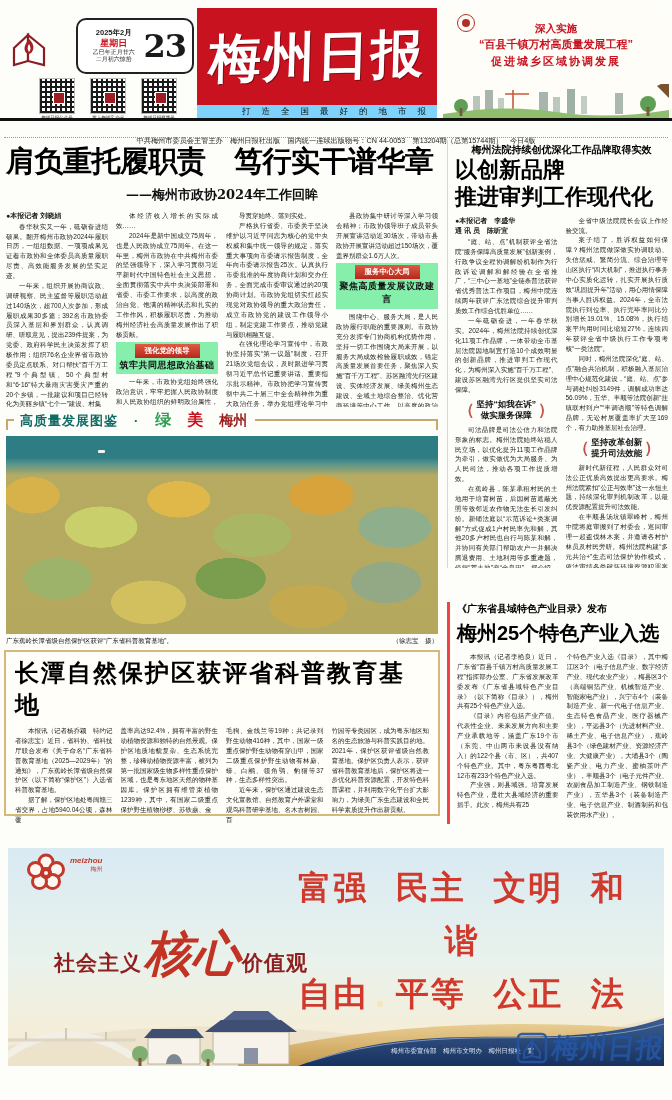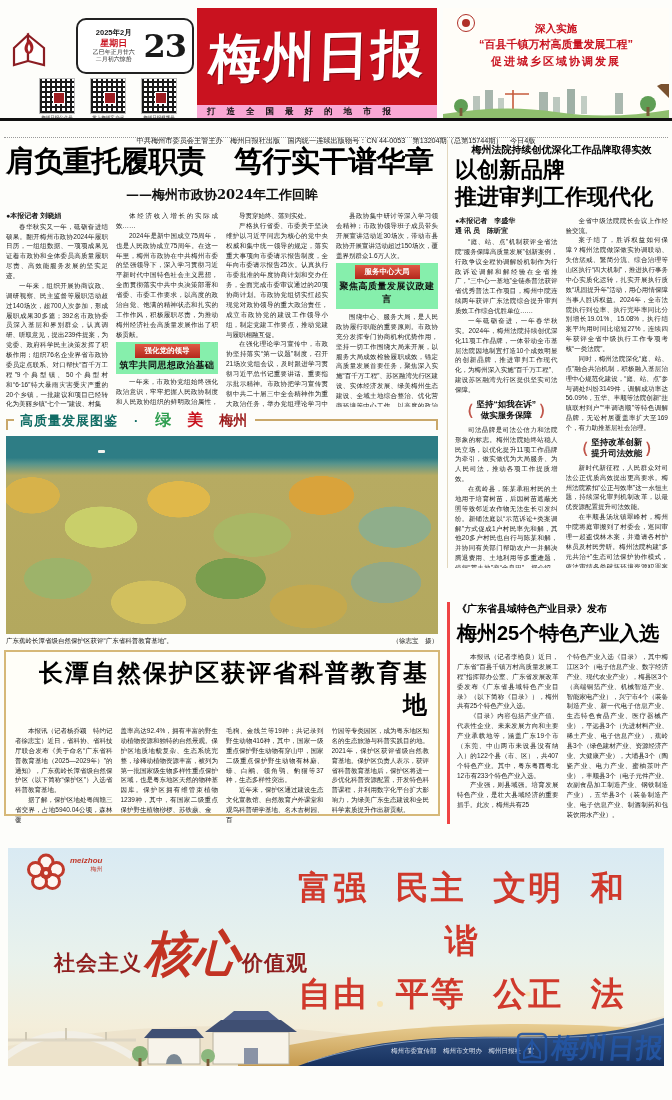--- a/index.html
+++ b/index.html
@@ -16,21 +16,21 @@
   .datebox .day { font-size:32px; font-weight:bold; font-family:"DejaVu Serif", serif; letter-spacing:-1px; }
   .qr-row { position:absolute; left:36px; top:78px; display:flex; gap:9px; }
   .qr-item { width:42px; text-align:center; }
   .qr { width:36px; height:36px; margin:0 auto; position:relative; border:1px solid #bbb; background-image:
       repeating-linear-gradient(0deg,#1a1a1a 0 2px,transparent 2px 5px),
       repeating-linear-gradient(90deg,#1a1a1a 0 2px,#fff 2px 5px); }
   .qr::after { content:""; position:absolute; left:13px; top:13px; width:10px; height:10px; background:#9e1c20; border:1.5px solid #fff; }
   .qr-label { font-size:4.5px; margin-top:1px; color:#333; white-space:nowrap; }
   .masthead { position:absolute; left:197px; top:8px; width:240px; height:97px; background:#c9121f; display:flex; align-items:center; justify-content:center; }
   .masthead .title { color:#fff; font-family:"DejaVu Serif", serif; font-weight:bold; font-size:52px; letter-spacing:2px; transform:rotate(-1.5deg) skewX(-3deg); text-shadow:1px 1px 0 #7e0a12; }
-  .slogan-bar { position:absolute; left:197px; top:105px; width:240px; height:13px; background:#f9a8d4; font-size:8.5px; font-weight:bold; letter-spacing:11px; text-align:left; line-height:13px; padding-left:10px; color:#111; }
+  .slogan-bar { position:absolute; left:197px; top:105px; width:240px; height:13px; background:#7dd3fc; font-size:8.5px; font-weight:normal; letter-spacing:11px; text-align:right; line-height:13px; padding-left:10px; color:#111; }
   .promo { position:absolute; left:443px; top:8px; width:226px; height:110px; background:#fffdf8; overflow:hidden; }
   .promo-emblem { position:absolute; left:14px; top:6px; width:18px; height:18px; border:1.5px solid #b03028; border-radius:50%; display:flex; align-items:center; justify-content:center; }
   .promo-emblem i { width:8px; height:8px; border-radius:50%; background:#b03028; }
   .promo-text { position:absolute; left:0; top:12px; width:100%; text-align:center; color:#c9121f; font-weight:bold; line-height:1.55; }
   .promo-text .pl1 { font-size:10.5px; }
   .promo-text .pl2 { font-size:11px; }
   .promo-text .pl3 { font-size:11px; letter-spacing:2px; }
   .promo-art { position:absolute; left:0; bottom:0; width:100%; height:34px; }
   .black-rule { position:absolute; left:0; top:118px; width:672px; height:3px; background:#111; }
   .publine { position:absolute; left:0; top:136px; width:672px; text-align:center; font-size:7.2px; color:#222; }
@@ -81,21 +81,21 @@
       radial-gradient(62px 36px at 33% 84%, #d2c05e 0 60%, transparent 61%),
       radial-gradient(58px 34px at 52% 72%, #7a9e4e 0 60%, transparent 61%),
       radial-gradient(64px 36px at 70% 86%, #c4a94e 0 60%, transparent 61%),
       radial-gradient(58px 34px at 88% 74%, #93a986 0 60%, transparent 61%),
       linear-gradient(180deg, #2e7d85 0%, #2e7d85 11%, #57948c 14%, #b7ab62 20%, #b3a85e 100%); }
   .photo .boat { position:absolute; left:92px; top:14px; width:7px; height:3px; background:#f2f2ee; border-radius:1px; }
   .photo-caption-row { display:flex; justify-content:space-between; font-size:6.5px; margin-top:3px; color:#111; }
 
   
   .changtan { position:absolute; left:4px; top:650px; width:436px; height:166px; border:2px solid #d6b878; background:#fffef8; padding:5px 9px; }
-  .changtan .hl { text-align:right; font-size:24px; font-weight:900; letter-spacing:2px; color:#000; }
+  .changtan .hl { text-align:left; font-size:24px; font-weight:900; letter-spacing:2px; color:#000; }
   .changtan-cols { margin-top:5px; height:120px; }
 
   
   .catalog { position:absolute; left:447px; top:602px; width:221px; border-left:3px solid #ef4444; padding-left:7px; }
   .catalog .kicker { font-size:10px; font-weight:bold; color:#000; }
   .catalog .hl { font-size:20px; font-weight:900; margin:4px 0 5px; color:#000; }
   .catalog-cols { height:172px; }
 
   
   .values-banner { position:absolute; left:8px; top:848px; width:656px; height:218px; overflow:hidden; background:linear-gradient(180deg,#d9eaf3 0%, #e9f2ec 52%, #f4eeda 82%, #efe6cf 100%); }

